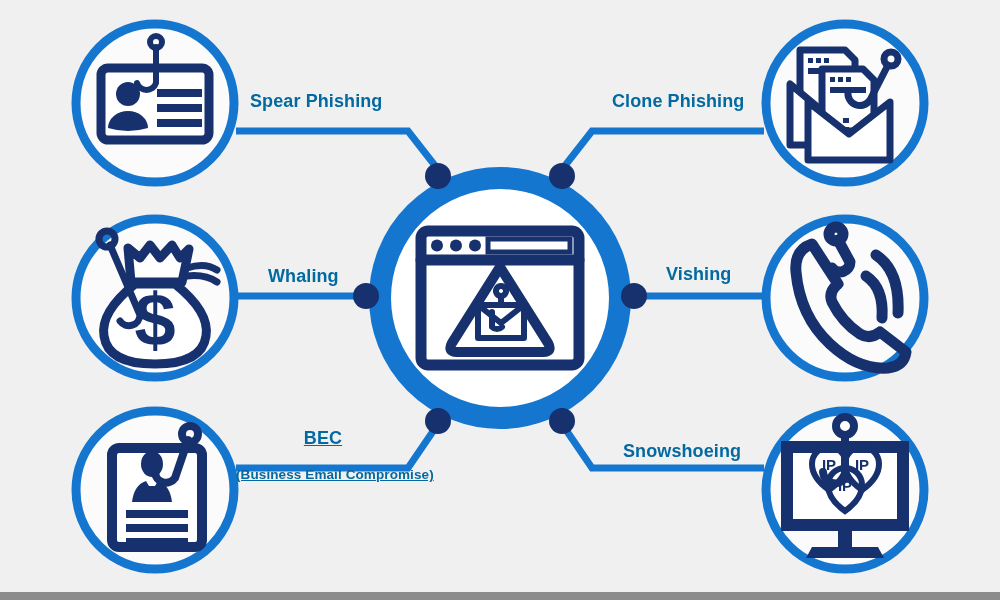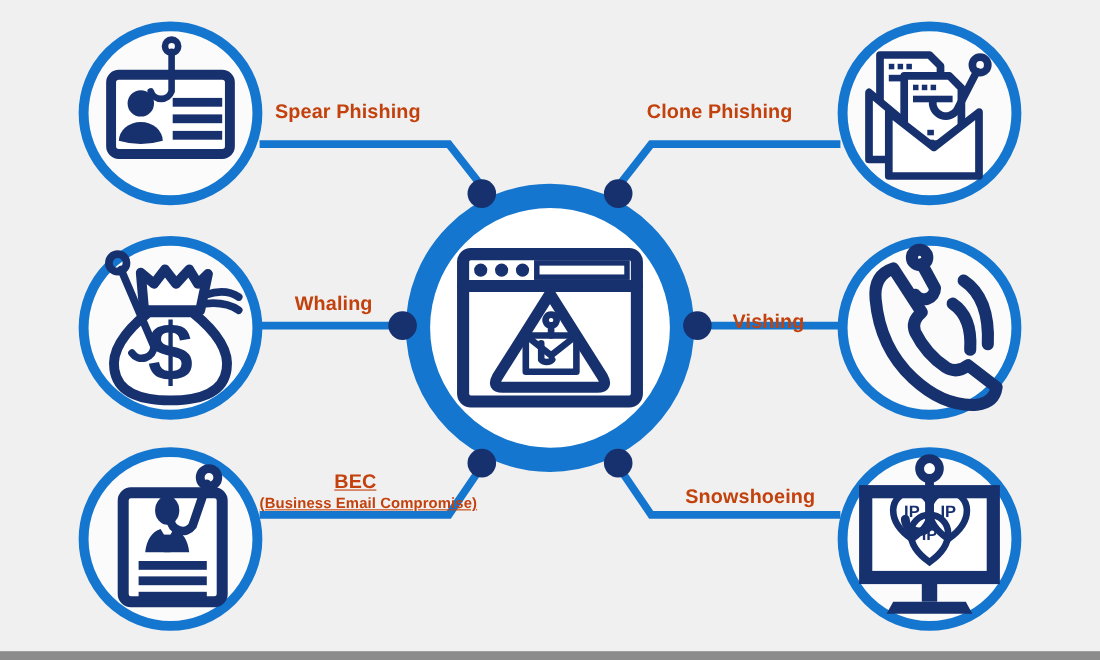--- a/index.html
+++ b/index.html
@@ -25,37 +25,37 @@
   }
   svg.layer {
     position: absolute;
     left: 0;
     top: 0;
     width: 1000px;
     height: 600px;
   }
   .label {
     position: absolute;
-    color: #c2410c;
+    color: #0369a1;
     font-weight: bold;
     font-size: 18px;
     letter-spacing: 0.1px;
     white-space: nowrap;
     text-align: center;
   }
   .label .sub {
     display: block;
     font-size: 13.5px;
     font-weight: bold;
-    margin-top: 1px;
+    margin-top: 18px;
   }
   .lbl-spear   { left: 250px; top: 91px; }
-  .lbl-clone   { left: 588px; top: 91px; }
+  .lbl-clone   { left: 612px; top: 91px; }
   .lbl-whaling { left: 268px; top: 266px; text-align: center; }
-  .lbl-vishing { left: 666px; top: 282px; }
+  .lbl-vishing { left: 666px; top: 264px; }
   .lbl-bec     { left: 236px; top: 428px; width: 174px; text-decoration: underline; }
   .lbl-snow    { left: 623px; top: 441px; }
 </style>
 </head>
 <body>
 
 <div id="canvas">
 
   <svg class="layer" viewBox="0 0 1000 600">
     <g fill="none" stroke="#1476ce" stroke-width="7" stroke-linecap="butt" stroke-linejoin="miter">

